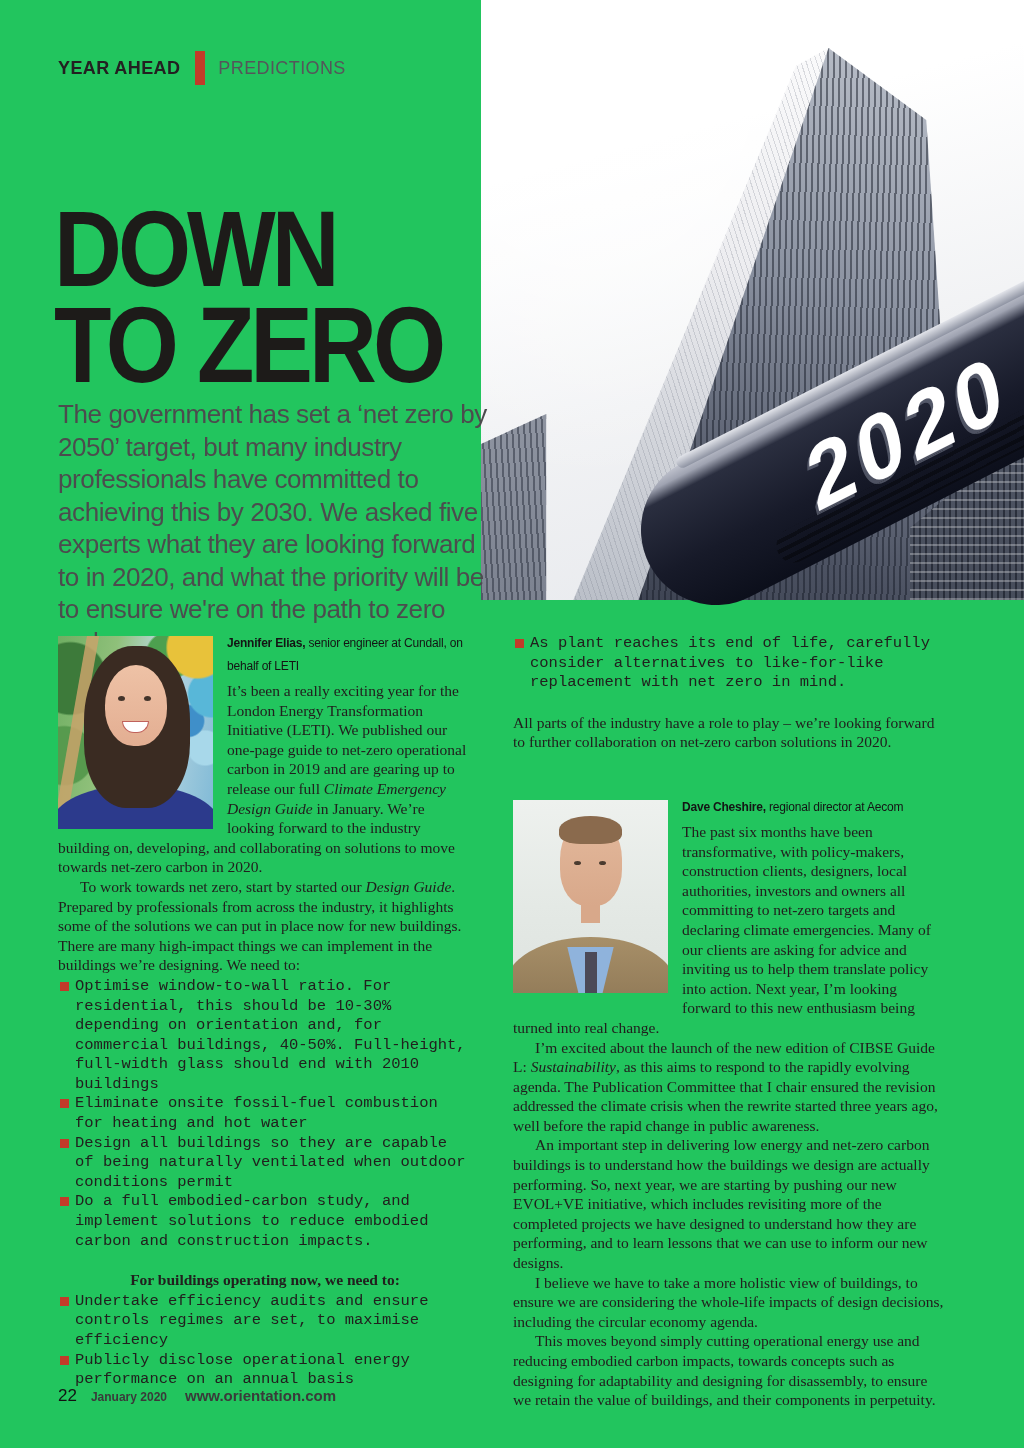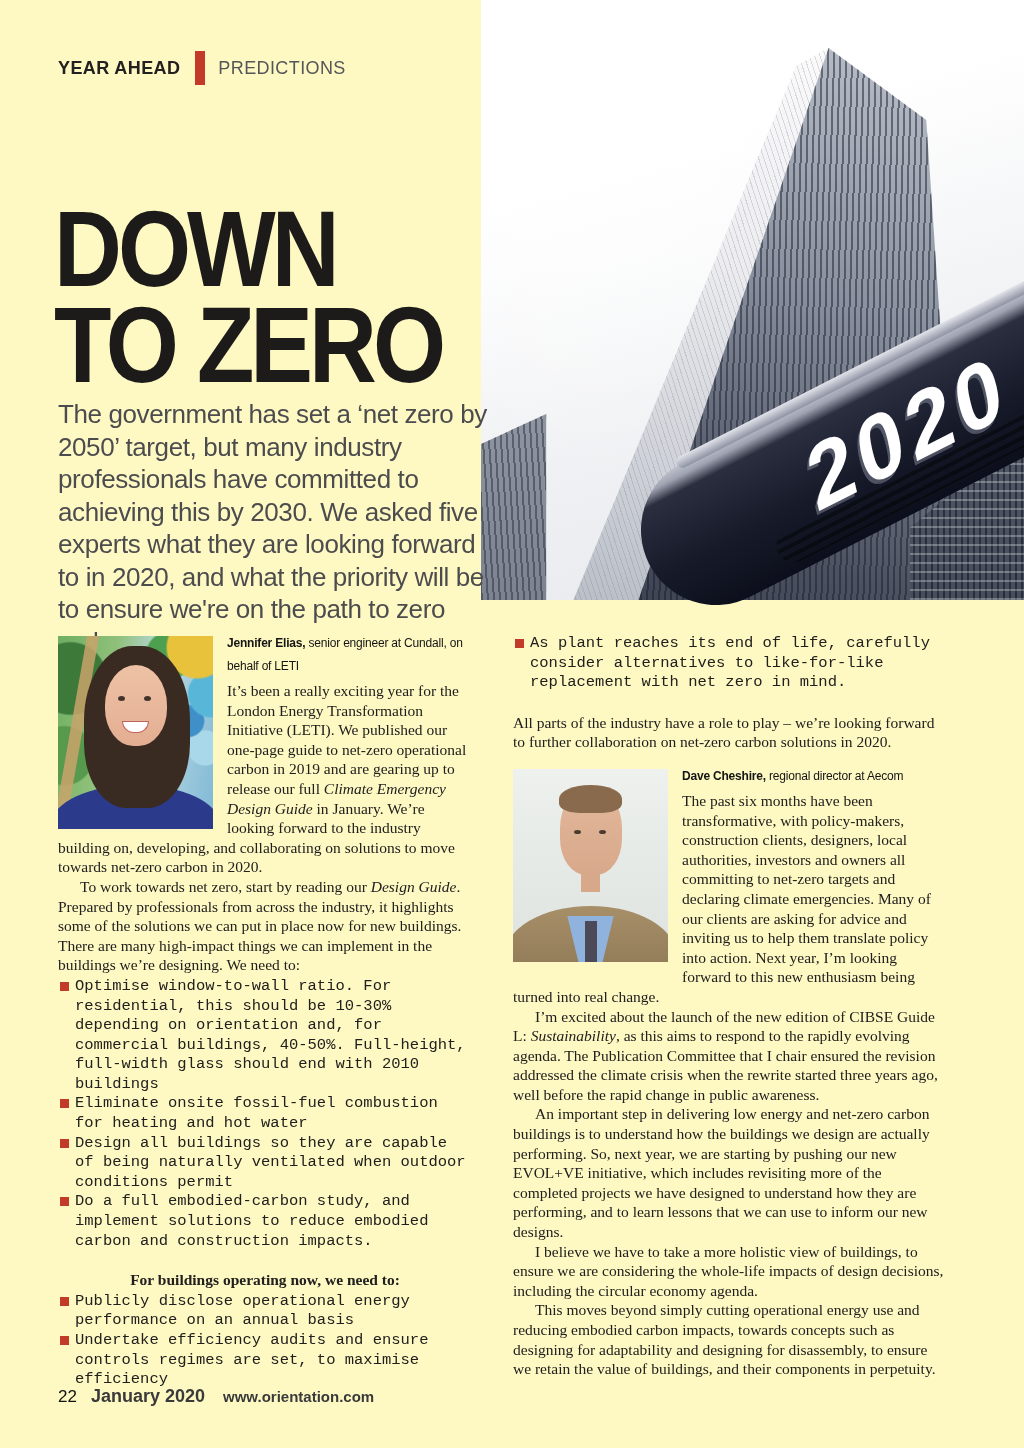--- a/index.html
+++ b/index.html
@@ -1,16 +1,16 @@
 <!DOCTYPE html>
 <html><head>
 <meta charset="utf-8">
 <style>
   html,body{margin:0;padding:0;background:#fff;}
-  .page{position:relative;width:1024px;height:1448px;background:#fef9c3;overflow:hidden;
+  .page{position:relative;width:1024px;height:1448px;background:#22c55e;overflow:hidden;
         font-family:"Liberation Sans",sans-serif;color:#222;}
 
   
   .kicker{position:absolute;left:58px;top:50px;display:flex;align-items:center;height:36px;}
   .k-section{font-weight:bold;font-size:18px;letter-spacing:.4px;color:#232021;}
   .k-bar{display:inline-block;width:10px;height:34px;background:#c23b29;margin:0 13px 0 15px;}
   .k-cat{font-size:18px;letter-spacing:.4px;color:#55565a;}
 
   
   .hero{position:absolute;left:481px;top:0;width:543px;height:634px;overflow:hidden;}
@@ -66,21 +66,21 @@
   .ind{text-indent:22px;}
   .portrait{float:left;width:155px;height:193px;margin:4px 14px 6px 0;position:relative;overflow:hidden;}
   .pname{margin:0 0 3px 0;font-family:Liberation Sans, sans-serif;font-size:12px;line-height:23px;
          letter-spacing:-.2px;color:#141414;font-weight:normal;}
   .pname b{font-weight:bold;}
   .blist{margin:2px;padding:0;list-style:none;font-family:Liberation Mono, monospace;}
   .blist li{position:relative;padding-left:15px;}
   .blist li::before{content:"";position:absolute;left:0;top:5px;width:9px;height:9px;background:#c23b29;}
   .subhead{font-weight:bold;margin-top:19px !important;text-align:center;}
   .outro{margin-top:20px !important;}
-  .dave{margin-top:13px;}
+  .dave{margin-top:44px;}
 
   
   .photo-jennifer{background:
      radial-gradient(circle at 90% 6%, #e8c23a 0 13%, rgba(0,0,0,0) 14%),
      radial-gradient(circle at 99% 30%, #58b7d8 0 11%, rgba(0,0,0,0) 12%),
      radial-gradient(circle at 84% 44%, #3f8fc9 0 9%, rgba(0,0,0,0) 10%),
      radial-gradient(circle at 95% 58%, #a8d8ea 0 9%, rgba(0,0,0,0) 10%),
      radial-gradient(circle at 72% 10%, #4da04f 0 11%, rgba(0,0,0,0) 12%),
      radial-gradient(circle at 8% 22%, #3d7a3a 0 17%, rgba(0,0,0,0) 18%),
      radial-gradient(circle at 4% 62%, #579a4e 0 15%, rgba(0,0,0,0) 16%),
@@ -109,21 +109,21 @@
   .pd-head{position:absolute;left:30%;width:40%;top:10%;height:45%;
      background:linear-gradient(#e3b89b,#d8a88a);border-radius:46% 46% 42% 42%;z-index:4;}
   .pd-head::before{content:"";position:absolute;top:-4%;left:-1%;right:-1%;height:32%;background:#8a6a4d;
      border-radius:50% 50% 34% 34%;}
   .pd-head::after{content:"";position:absolute;left:14px;top:42px;width:7px;height:4px;background:#4a3b2f;
      border-radius:50%;box-shadow:25px 0 0 #4a3b2f;}
 
   
   .footer{position:absolute;left:58px;top:1386px;display:flex;align-items:baseline;}
   .f-num{font-size:17px;font-weight:normal;color:#121212;}
-  .f-issue{font-size:18px;font-weight:bold;color:#3a3a3a;margin-left:14px;}
+  .f-issue{font-size:12px;font-weight:bold;color:#3a3a3a;margin-left:14px;}
   .f-url{font-size:15px;font-weight:bold;color:#3a3a3a;margin-left:18px;}
 
   .col .body i{font-style:italic;}
 </style>
 </head>
 <body>
 
 <div class="page">
 
   <header class="kicker">
@@ -152,31 +152,31 @@
   <p class="standfirst">The government has set a ‘net zero by 2050’ target, but many industry professionals have committed to achieving this by 2030. We asked five experts what they are looking forward to in 2020, and what the priority will be to ensure we're on the path to zero carbon</p>
 
   <section class="col col-left">
     <div class="portrait photo-jennifer">
       <div class="pj-shirt"></div>
       <div class="pj-hair"></div>
       <div class="pj-face"></div>
     </div>
     <h3 class="pname"><b>Jennifer Elias,</b><span> senior engineer at Cundall, on behalf of LETI</span></h3>
     <p class="body"><span>It’s been a really exciting year for the London Energy Transformation Initiative (LETI). We published our one-page guide to net-zero operational carbon in 2019 and are gearing up to release our full </span><i>Climate Emergency Design Guide</i><span> in January. We’re looking forward to the industry building on, developing, and collaborating on solutions to move towards net-zero carbon in 2020.</span></p>
-    <p class="body ind"><span>To work towards net zero, start by reading our </span><i>Design Guide</i><span>. Prepared by professionals from across the industry, it highlights some of the solutions we can put in place now for new buildings. There are many high-impact things we can implement in the buildings we’re designing. We need to:</span></p>
+    <p class="body ind"><span>To work towards net zero, start by started our </span><i>Design Guide</i><span>. Prepared by professionals from across the industry, it highlights some of the solutions we can put in place now for new buildings. There are many high-impact things we can implement in the buildings we’re designing. We need to:</span></p>
     <ul class="blist">
       <li>Optimise window-to-wall ratio. For residential, this should be 10-30% depending on orientation and, for commercial buildings, 40-50%. Full-height, full-width glass should end with 2010 buildings</li>
       <li>Eliminate onsite fossil-fuel combustion for heating and hot water</li>
       <li>Design all buildings so they are capable of being naturally ventilated when outdoor conditions permit</li>
       <li>Do a full embodied-carbon study, and implement solutions to reduce embodied carbon and construction impacts.</li>
     </ul>
     <p class="body subhead">For buildings operating now, we need to:</p>
     <ul class="blist">
+      <li>Undertake efficiency audits and ensure controls regimes are set, to maximise efficiency</li>
       <li>Publicly disclose operational energy performance on an annual basis</li>
-      <li>Undertake efficiency audits and ensure controls regimes are set, to maximise efficiency</li>
     </ul>
   </section>
 
   <section class="col col-right">
     <ul class="blist">
       <li>As plant reaches its end of life, carefully consider alternatives to like-for-like replacement with net zero in mind.</li>
     </ul>
     <p class="body outro">All parts of the industry have a role to play – we’re looking forward to further collaboration on net-zero carbon solutions in 2020.</p>
 
     <div class="dave">

